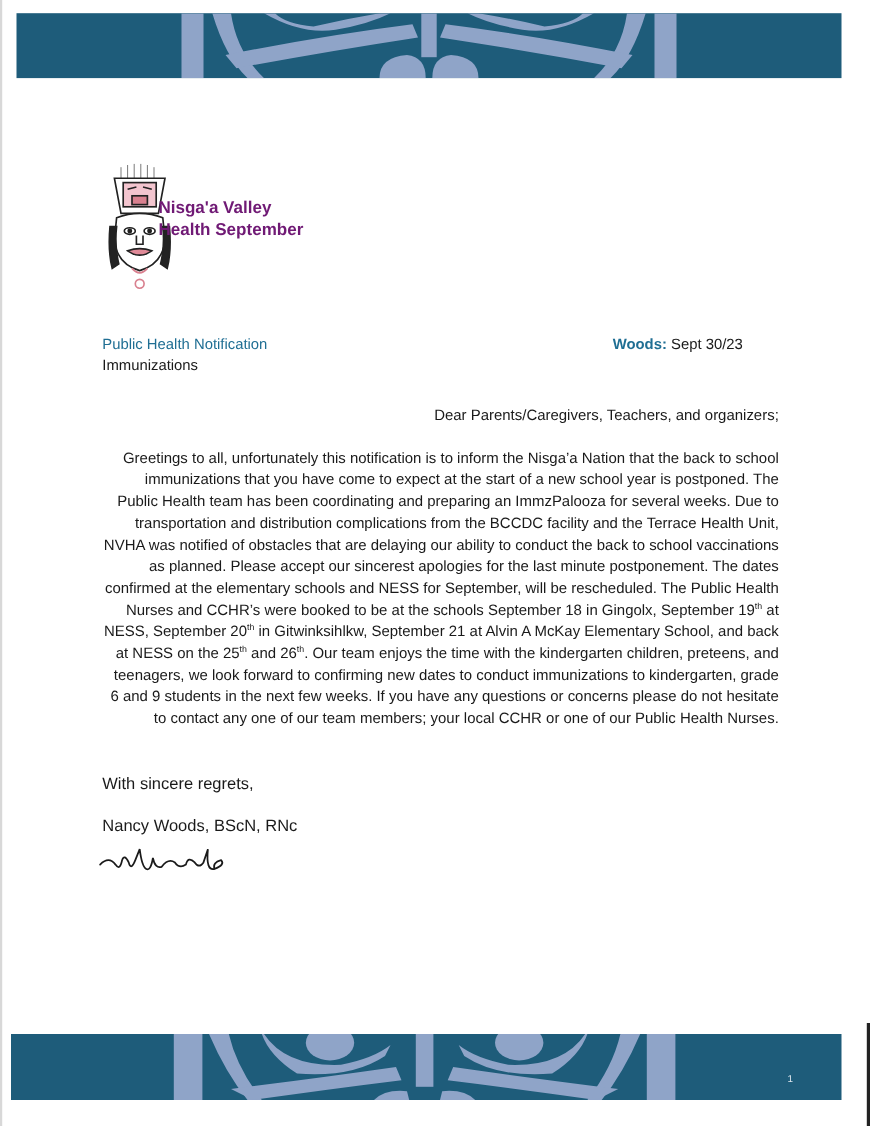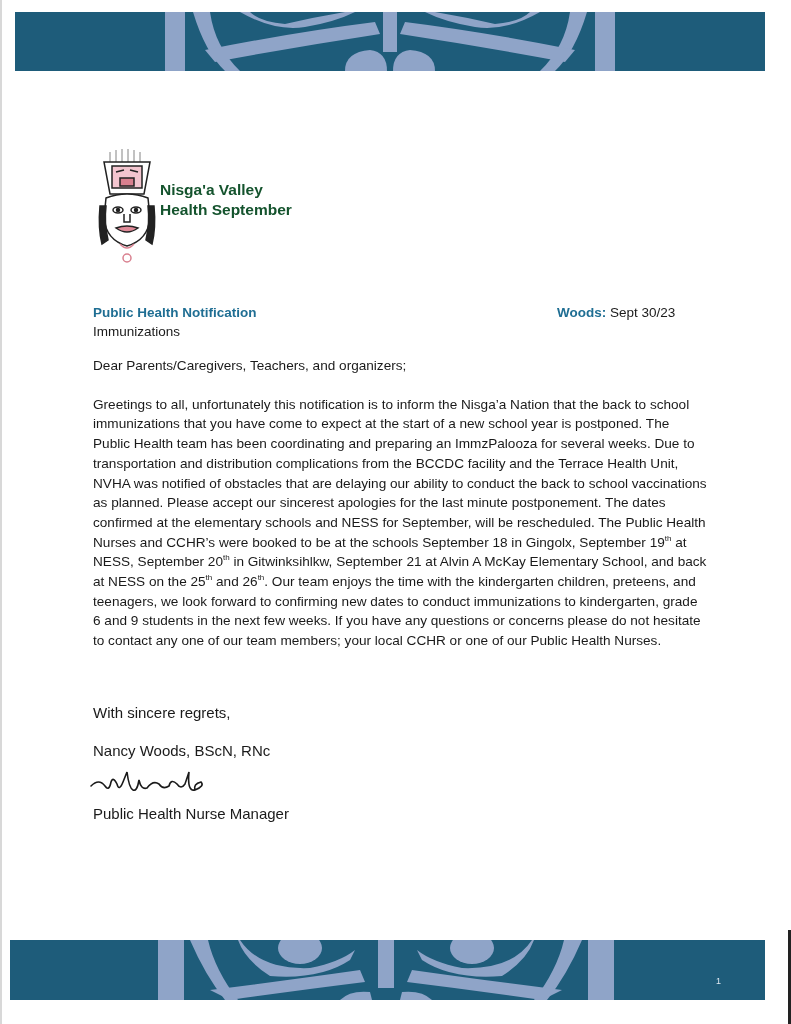--- a/index.html
+++ b/index.html
@@ -9,27 +9,27 @@
   }
   .band {
     position:absolute; background:#1e5c7a; overflow:hidden;
   }
   .band.top { left:15px; top:12px; width:750px; height:59px; }
   .band.bottom { left:10px; top:940px; width:755px; height:60px; }
   .band svg { position:absolute; left:0; top:0; }
   .page-num { position:absolute; right:44px; top:36px; color:#dfe8f0; font-size:9px; }
   .logo { position:absolute; left:96px; top:148px; width:62px; height:116px; }
   .org-name {
-    position:absolute; left:160px; top:180px; font-weight:bold; font-size:15.5px; line-height:20px; color:#14532d;
+    position:absolute; left:144px; top:180px; font-weight:bold; font-size:15.5px; line-height:20px; color:#701a75;
   }
   .heading-left { position:absolute; left:93px; top:303px; font-size:13.5px; line-height:19px; }
-  .heading-left .title { color:#1f6e93; font-weight:bold; }
+  .heading-left .title { color:#1f6e93; font-weight:normal; }
   .heading-right { position:absolute; left:557px; top:305px; font-size:13.5px; }
   .heading-right .label { color:#1f6e93; font-weight:bold; }
-  .letter { position:absolute; left:93px; top:356px; width:615px; font-size:13.6px; line-height:19.7px; }
+  .letter { position:absolute; left:93px; top:368px; width:615px; font-size:13.6px; line-height:19.7px;text-align:right; }
   .letter p { margin:0 0 19px 0; }
   .letter sup { font-size:8px; line-height:0; }
   .signoff { position:absolute; left:93px; top:703px; font-size:15px; line-height:19px; }
   .signoff .line { display:block; }
   .sig { height:32px; margin:8px 0 0 -4px; }
   .edge-left { position:absolute; left:0; top:0; width:2px; height:1024px; background:#d8d8d8; }
   .edge-right { position:absolute; right:0; top:930px; width:3px; height:94px; background:#222; }
 </style>
 </head>
 <body>
@@ -94,21 +94,20 @@
   <p>Dear Parents/Caregivers, Teachers, and organizers;</p>
   <p><span>Greetings to all, unfortunately this notification is to inform the Nisga’a Nation that the back to school immunizations that you have come to expect at the start of a new school year is postponed. The Public Health team has been coordinating and preparing an ImmzPalooza for several weeks. Due to transportation and distribution complications from the BCCDC facility and the Terrace Health Unit, NVHA was notified of obstacles that are delaying our ability to conduct the back to school vaccinations as planned. Please accept our sincerest apologies for the last minute postponement. The dates confirmed at the elementary schools and NESS for September, will be rescheduled. The Public Health Nurses and CCHR’s were booked to be at the schools September 18 in Gingolx, September 19</span><sup>th</sup><span> at NESS, September 20</span><sup>th</sup><span> in Gitwinksihlkw, September 21 at Alvin A McKay Elementary School, and back at NESS on the 25</span><sup>th</sup><span> and 26</span><sup>th</sup><span>. Our team enjoys the time with the kindergarten children, preteens, and teenagers, we look forward to confirming new dates to conduct immunizations to kindergarten, grade 6 and 9 students in the next few weeks. If you have any questions or concerns please do not hesitate to contact any one of our team members; your local CCHR or one of our Public Health Nurses.</span></p>
 </div>
 
 <div class="signoff">
   <span class="line">With sincere regrets,</span>
   <span class="line" style="margin-top:19px">Nancy Woods, BScN, RNc</span>
   <svg class="sig" width="130" height="32" viewBox="0 0 130 32">
     <path d="M2 18 Q10 10 16 18 Q20 24 22 14 Q24 8 28 16 Q30 24 34 14 L38 4 Q40 20 44 22 Q48 24 50 12 Q52 22 58 20 Q64 12 70 16 Q74 22 80 18 Q82 10 88 16 Q92 22 96 16 L100 4 Q98 24 106 22 Q116 18 112 14 Q104 16 106 22" stroke="#1a1a1a" stroke-width="1.6" fill="none" stroke-linecap="round"></path>
   </svg>
-  <span class="line">Public Health Nurse Manager</span>
 </div>
 
 <div class="band bottom">
   <svg width="755" height="60" viewBox="0 0 755 60">
     <g fill="#8fa4c8">
       <rect x="148" y="0" width="26" height="60"></rect>
       <rect x="578" y="0" width="26" height="60"></rect>
       <path d="M180 0 Q195 35 215 60 L228 60 Q205 30 198 0 Z"></path>
       <path d="M572 0 Q557 35 537 60 L524 60 Q547 30 554 0 Z"></path>
       <ellipse cx="290" cy="8" rx="22" ry="16"></ellipse>

